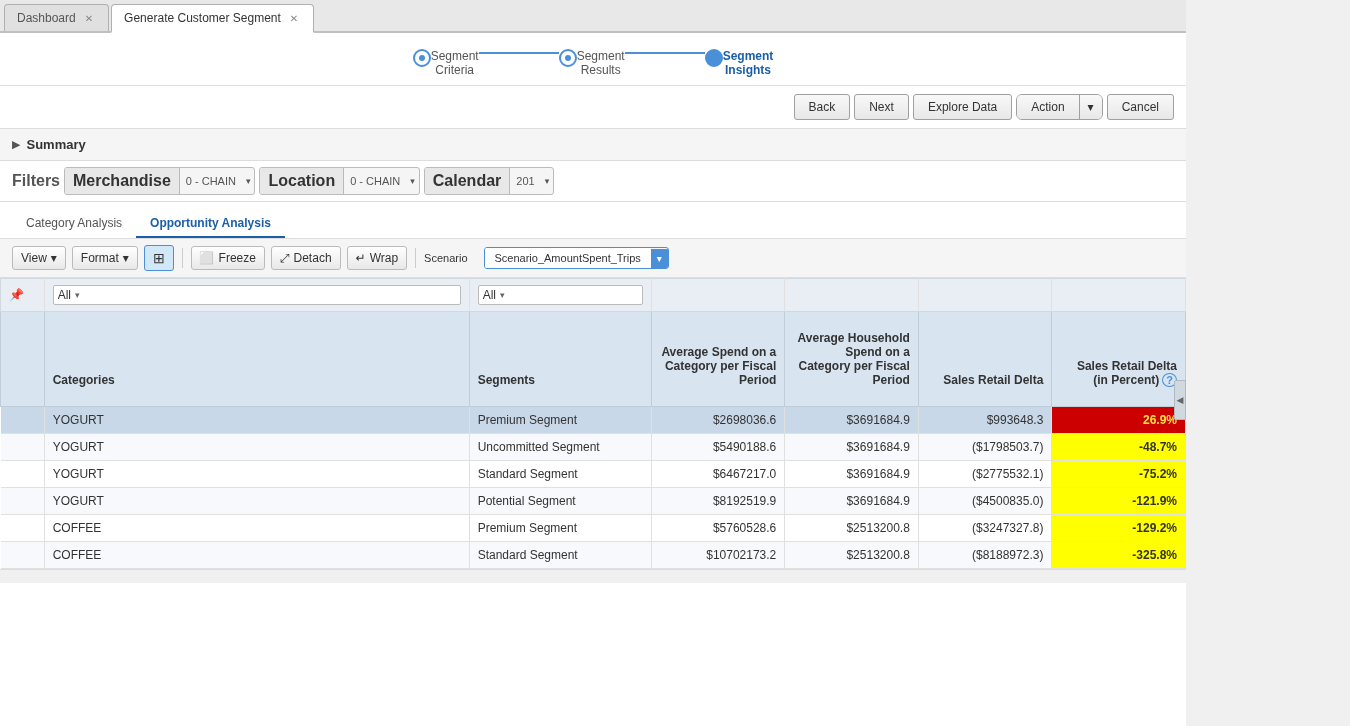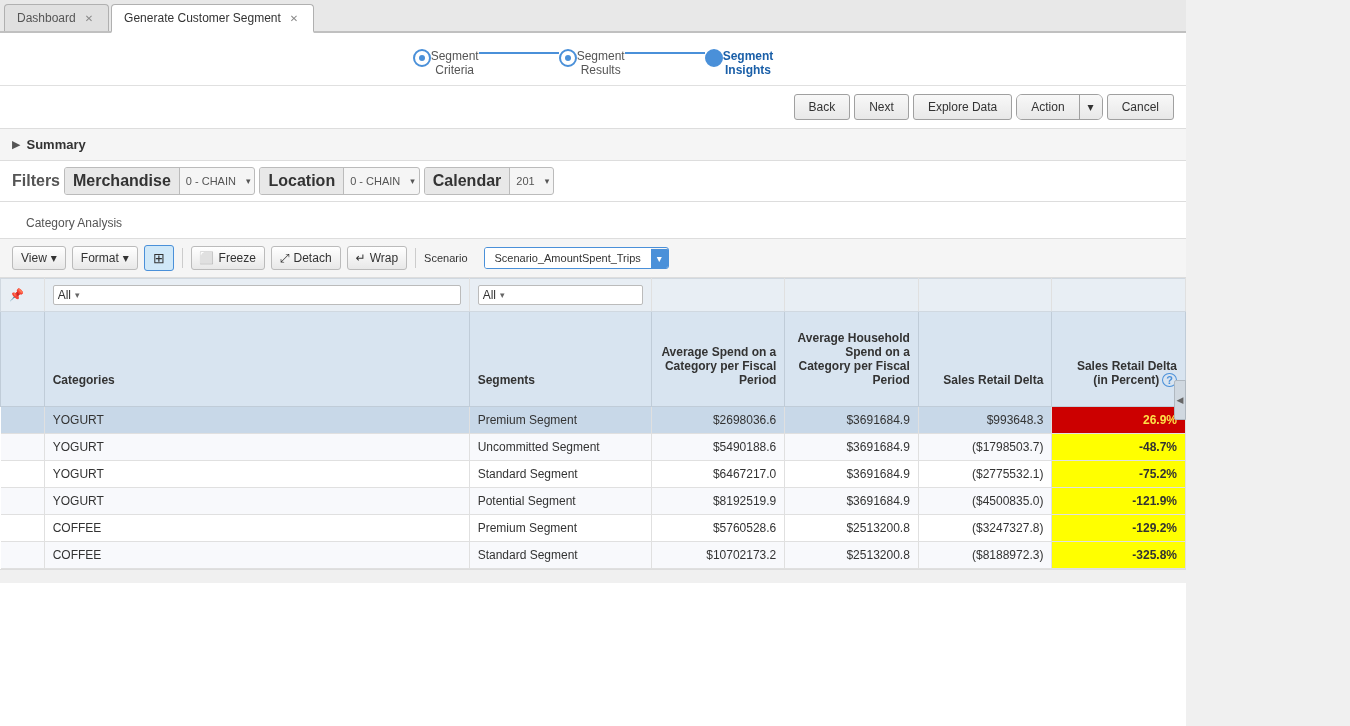--- a/index.html
+++ b/index.html
@@ -443,20 +443,23 @@
     <div class="filter-chip">
       <span class="filter-chip-label">Calendar</span>
       <span class="filter-chip-value">201</span>
       <span class="filter-chip-arrow">▾</span>
     </div>
   </div>
 
   <div class="sub-tabs">
     <div class="sub-tab">
       <span>Category Analysis</span>
+    </div>
+    <div class="sub-tab active">
+      <span>Opportunity Analysis</span>
     </div>
   </div>
 
   <div class="table-toolbar">
     <div class="toolbar-btn">
       <span>View</span>
       <span>▾</span>
     </div>
     <div class="toolbar-btn">
       <span>Format</span>

